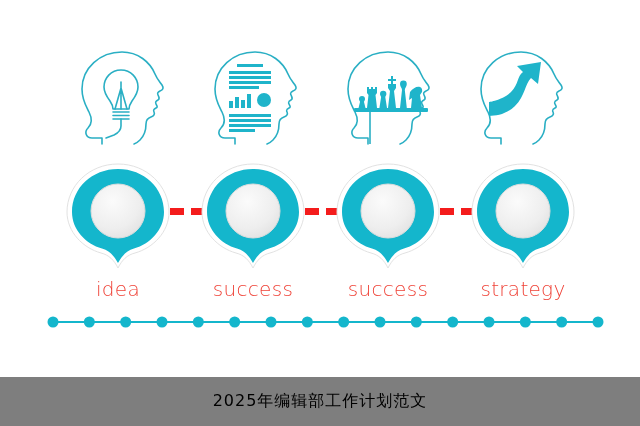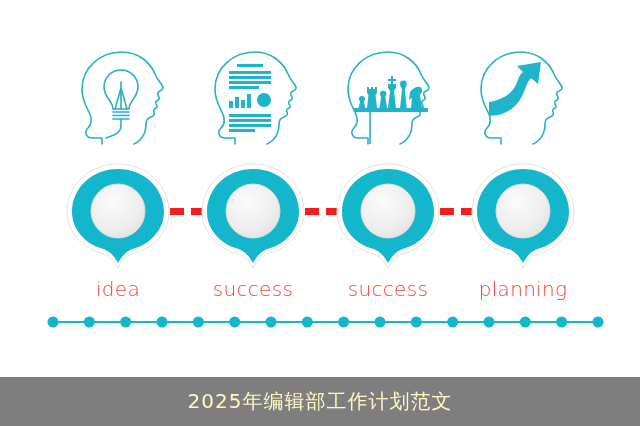--- a/index.html
+++ b/index.html
@@ -104,22 +104,22 @@
     left: 0;
     top: 377px;
     width: 640px;
     height: 49px;
     background: #7e7e7e;
     display: flex;
     align-items: center;
     justify-content: center;
   }
   .caption-text {
-    color: #fef9c3;
-    font-size: 20px;
+    color: #000000;
+    font-size: 16px;
     font-family: "DejaVu Sans", sans-serif;
     letter-spacing: 1px;
     white-space: nowrap;
   }
 </style>
 </head>
 <body>
 
 <div id="stage">
 
@@ -321,21 +321,21 @@
                  C59 96 63 91 71 88.5 C87 84 101 70 101 52 C101 28 81 9 55 9 Z" fill="#14b6cc"></path>
         <circle cx="55" cy="51" r="27" fill="url(#ig4)" stroke="#dcdcdc" stroke-width="1"></circle>
       </svg>
     </div>
   </div>
 
   <div class="label-row">
     <div class="step-label" style="left:28px;">idea</div>
     <div class="step-label" style="left:163px;">success</div>
     <div class="step-label" style="left:298px;">success</div>
-    <div class="step-label" style="left:433px;">planning</div>
+    <div class="step-label" style="left:433px;">strategy</div>
   </div>
 
   <div class="timeline">
     <svg id="timeline-svg" width="640" height="20" viewBox="0 0 640 20">
         <line x1="53" y1="10" x2="598" y2="10" stroke="#14b6cc" stroke-width="2"></line>
         <circle cx="53" cy="10" r="5.5" fill="#14b6cc"></circle>
         <circle cx="89.33333333333334" cy="10" r="5.5" fill="#14b6cc"></circle>
         <circle cx="125.66666666666667" cy="10" r="5.5" fill="#14b6cc"></circle>
         <circle cx="162" cy="10" r="5.5" fill="#14b6cc"></circle>
         <circle cx="198.33333333333334" cy="10" r="5.5" fill="#14b6cc"></circle>

